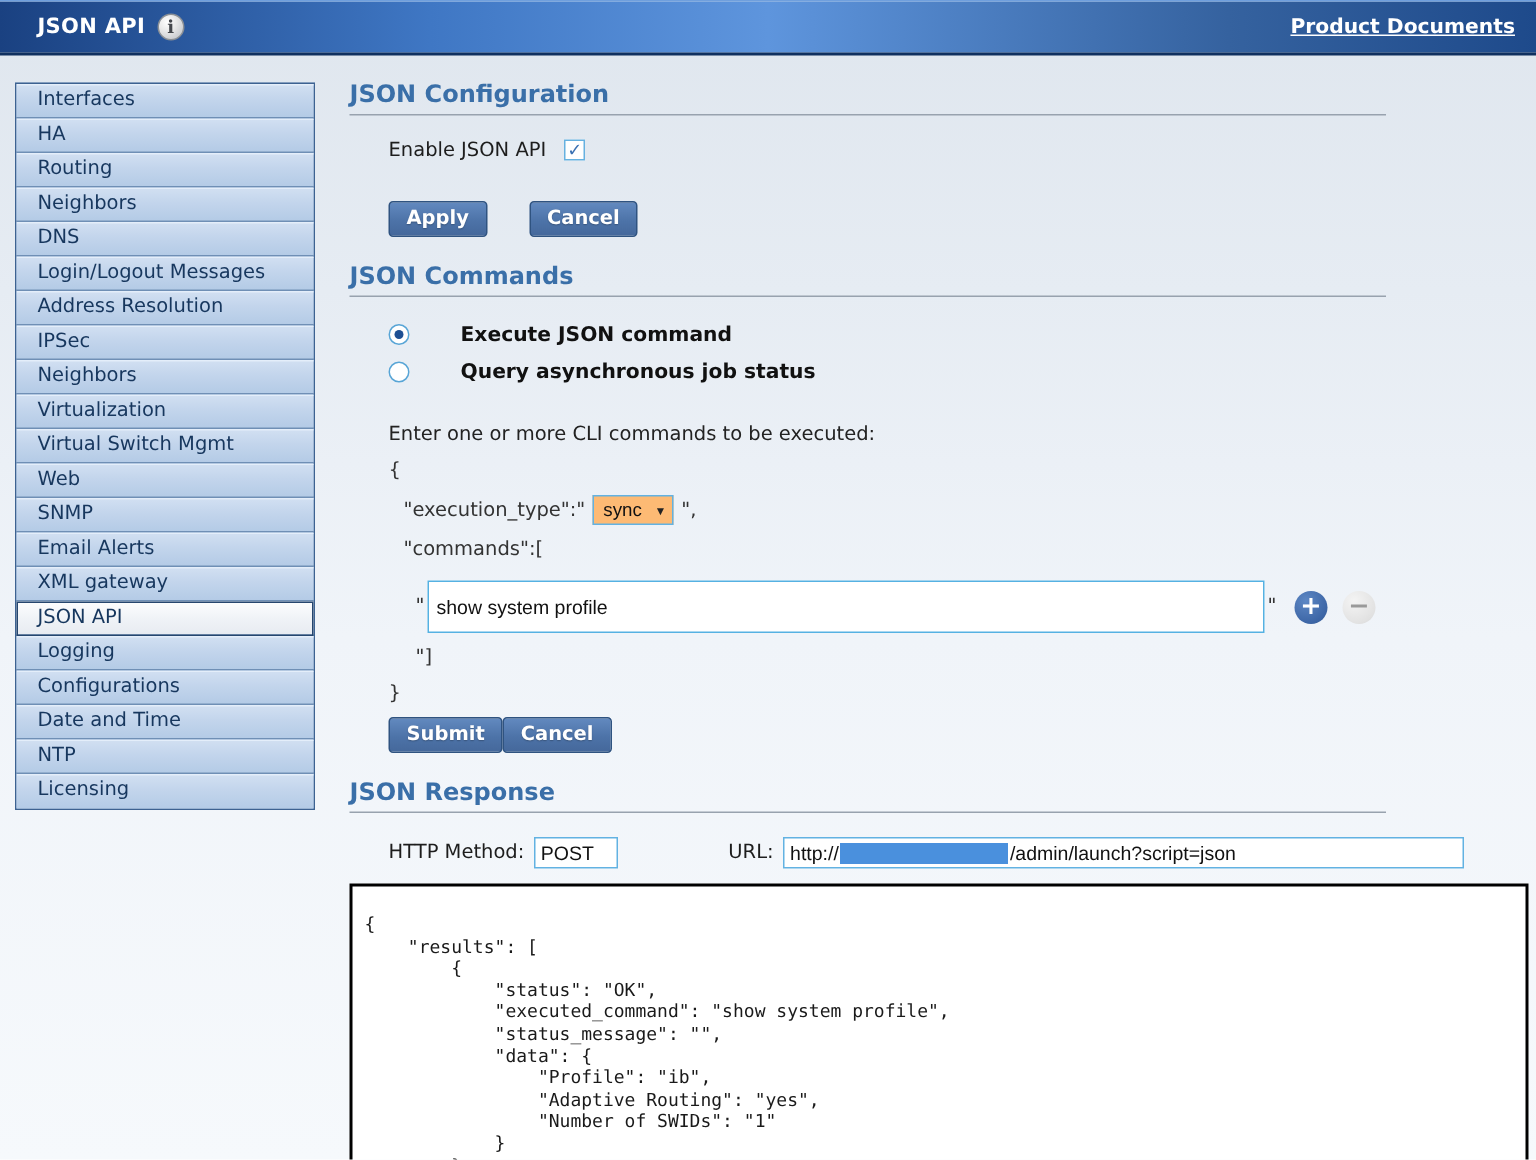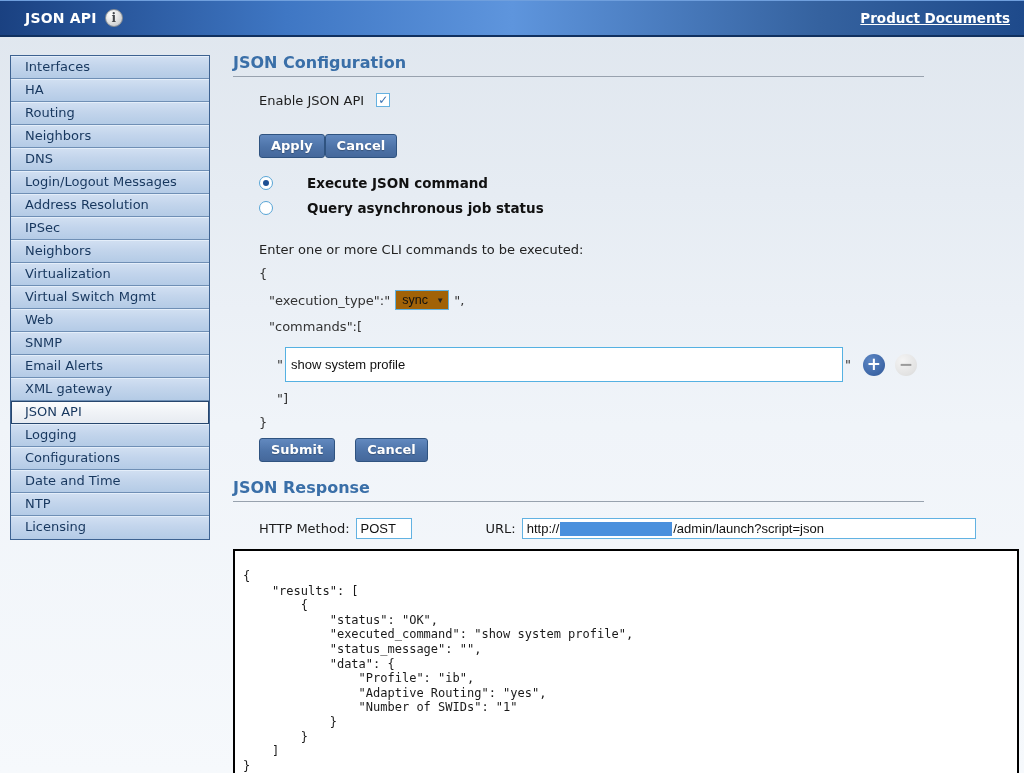--- a/index.html
+++ b/index.html
@@ -68,21 +68,21 @@
   .enable-row { margin-top:16px; display:flex; align-items:flex-start; font-size:13px; color:#1d1d1d; }
   .checkbox {
     width:14px; height:14px; margin-left:12px;
     background:#fff; border:1px solid #66b1e0;
     display:inline-flex; align-items:center; justify-content:center;
     cursor:pointer;
   }
   .checkbox .mark { display:none; color:#3a70b2; font-size:12px; font-weight:bold; line-height:1; margin-top:-1px; }
   .checkbox.checked .mark { display:block; }
 
-  .btn-row { margin-top:26px; display:flex; gap:0; }
+  .btn-row { margin-top:26px; display:flex; gap:28px; }
   .btn {
     min-width:48px; padding:3px 11px 4px;
     background: linear-gradient(180deg, #6289bf 0%, #4d73a8 55%, #45689b 100%);
     border:1px solid #2f5380; border-radius:3px;
     color:#fff; font-weight:bold; font-size:13px; font-family:"DejaVu Sans", sans-serif;
     cursor:pointer; text-shadow:0 1px 1px rgba(0,0,0,0.25);
   }
 
   .section-gap { margin-top:16px; }
 
@@ -99,42 +99,42 @@
   .radio-label { margin-left:34px; font-weight:bold; font-size:13.5px; color:#111; }
 
   .instruction { margin-top:24px; font-size:13px; color:#222; }
   .json-line { font-size:13px; color:#333; margin-top:9px; display:flex; align-items:center; }
   .jl-1 { padding-left:10px; }
   .jl-2 { padding-left:18px; }
 
   .fake-select {
     display:inline-flex; align-items:center; justify-content:space-between;
     width:54px; height:20px; padding:0 4px 0 6px; margin:0 5px;
-    background:#a16207; border:1px solid #62b2e2;
+    background:#fdba74; border:1px solid #62b2e2;
     font-size:12.5px; font-family:"Liberation Sans", sans-serif; color:#111;
     cursor:pointer;
   }
   .fake-select .arrow { font-size:8px; color:#222; margin-left:4px; }
 
   .cmd-input {
     width:558px; height:35px; margin:0 2px;
     border:1px solid #55b1e2; background:#fff;
     font-size:13px; font-family:"Liberation Sans", sans-serif; color:#111;
     padding:0 5px; outline:none;
   }
   .circle-btn {
     width:22px; height:22px; border-radius:50%; border:none;
     display:inline-flex; align-items:center; justify-content:center;
     font-size:17px; font-weight:bold; line-height:1; cursor:pointer;
     font-family:"DejaVu Sans", sans-serif;
   }
   .circle-add { background: radial-gradient(circle at 35% 30%, #5d87c4 0%, #3d66a6 70%, #33588f 100%); color:#fff; margin-left:12px; }
   .circle-remove { background: radial-gradient(circle at 35% 30%, #f4f4f4 0%, #e2e2e2 70%, #d6d6d6 100%); color:#9a9a9a; margin-left:10px; }
 
-  .submit-row { margin-top:8px; display:flex; gap:20px; }
+  .submit-row { margin-top:8px; display:flex; gap:0; }
 
   .meta-row { margin-top:16px; display:flex; align-items:center; font-size:13px; color:#1d1d1d; }
   .method-input {
     width:56px; height:21px; margin-left:6px;
     border:1px solid #62b2e2; background:#fff;
     font-size:13px; font-family:"Liberation Sans", sans-serif; color:#111;
     padding:0 4px; outline:none;
   }
   .url-label { margin-left:74px; }
   .url-box {
@@ -199,20 +199,21 @@
       <span class="checkbox checked">
         <span class="mark">✓</span>
       </span>
     </div>
     <div class="btn-row">
       <button class="btn">Apply</button>
       <button class="btn">Cancel</button>
     </div>
   </div>
 
+  <div class="section-heading section-gap">JSON Commands</div>
   <div class="indent">
     <div class="radio-row">
       <span class="radio selected">
           <span class="dot"></span>
         </span>
       <span class="radio-label">Execute JSON command</span>
     </div>
     <div class="radio-row">
       <span class="radio"></span>
       <span class="radio-label">Query asynchronous job status</span>

